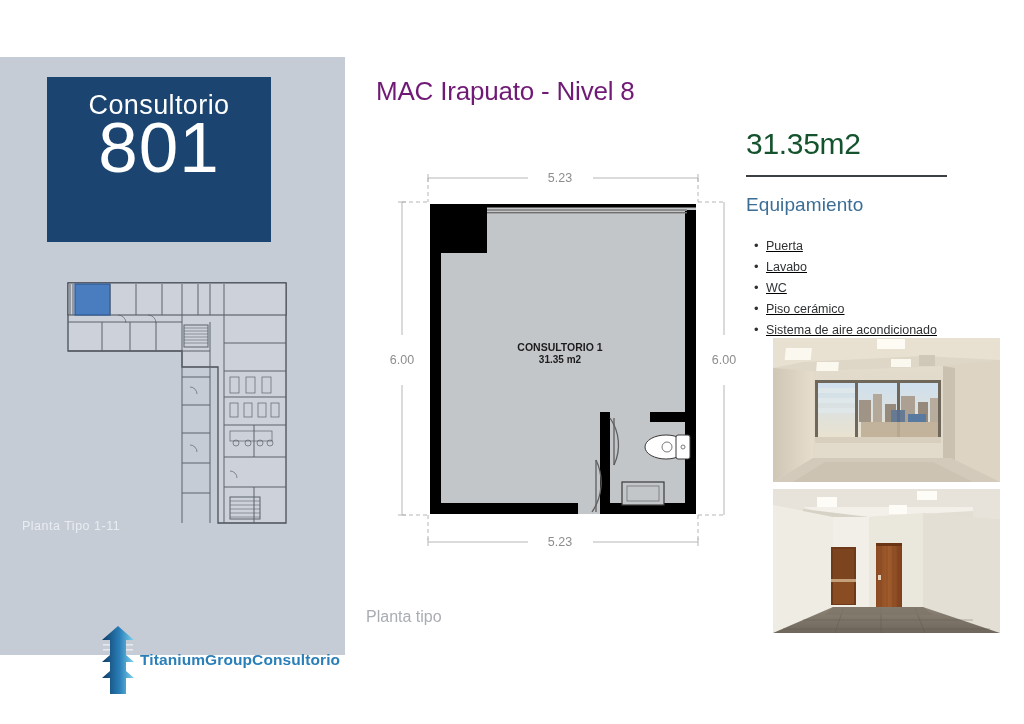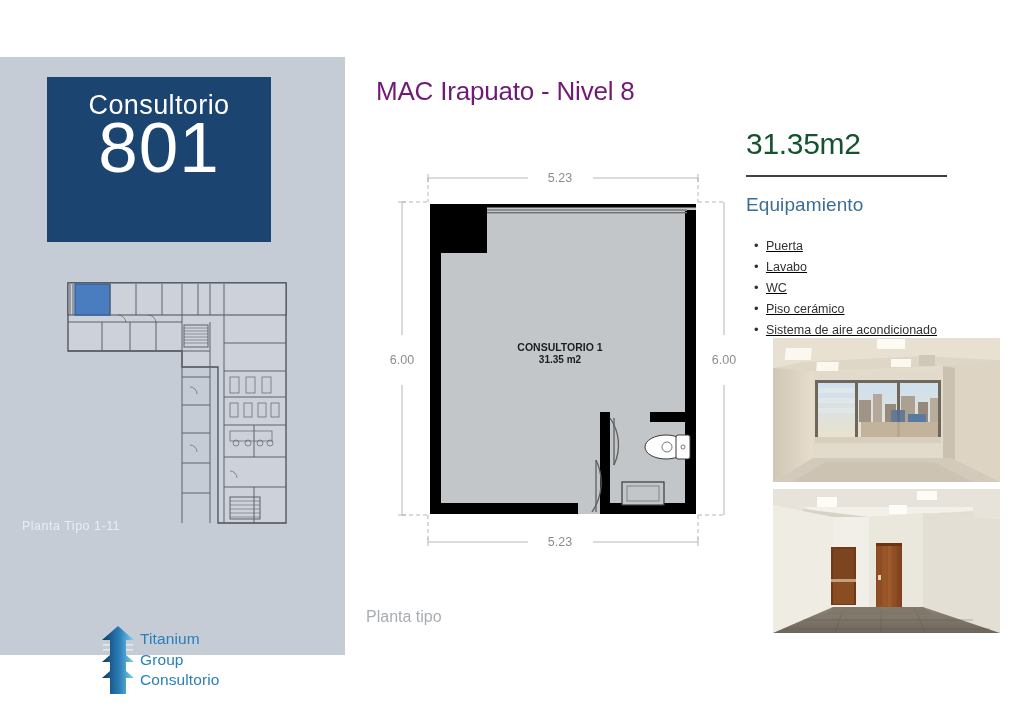--- a/index.html
+++ b/index.html
@@ -46,23 +46,23 @@
     font-weight: 400;
   }
 
   
   .logo {
     position: absolute; left: 100px; top: 567px;
     display: flex; align-items: center; gap: 4px;
   }
   .logo-mark { width: 36px; height: 72px; flex: none; }
   .logo-text {
-    display: flex; flex-direction: column;
+    display: flex; flex-direction: row;
     font-size: 15.5px; color: #2a7fb8; line-height: 1.33;
-    font-weight: 400; letter-spacing: 0.1px;
+    font-weight: 700; letter-spacing: 0.1px; text-align: center;
   }
 
   
   .title {
     position: absolute; left: 376px; top: 76px;
     font-size: 26px; color: #701a75; font-weight: 400;
     letter-spacing: -0.2px;
   }
 
   

